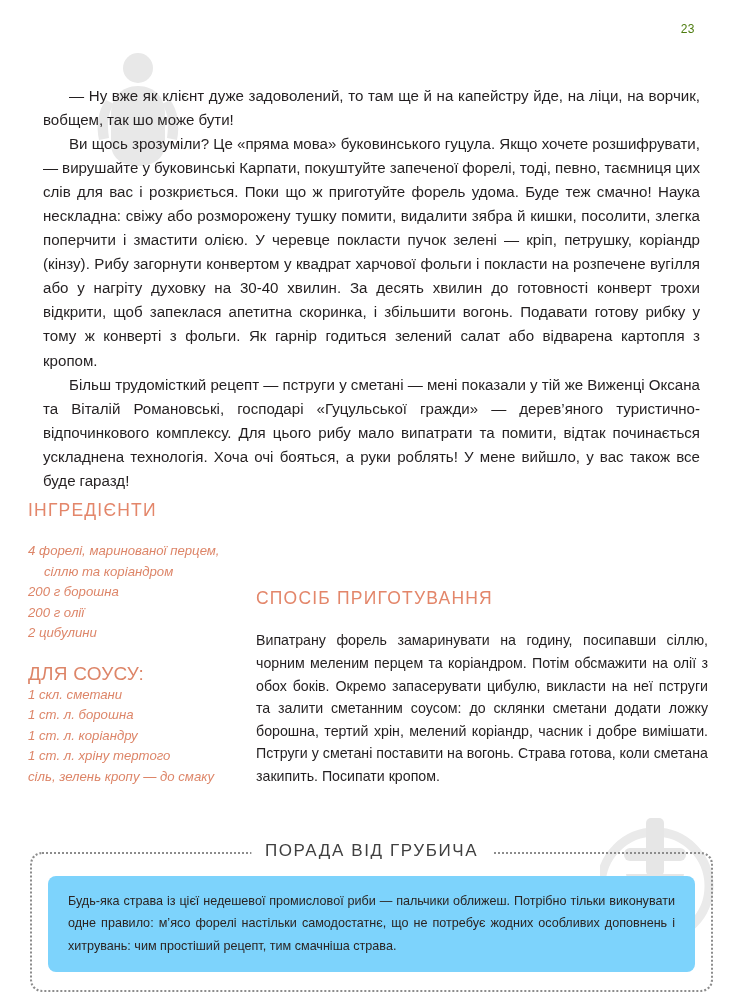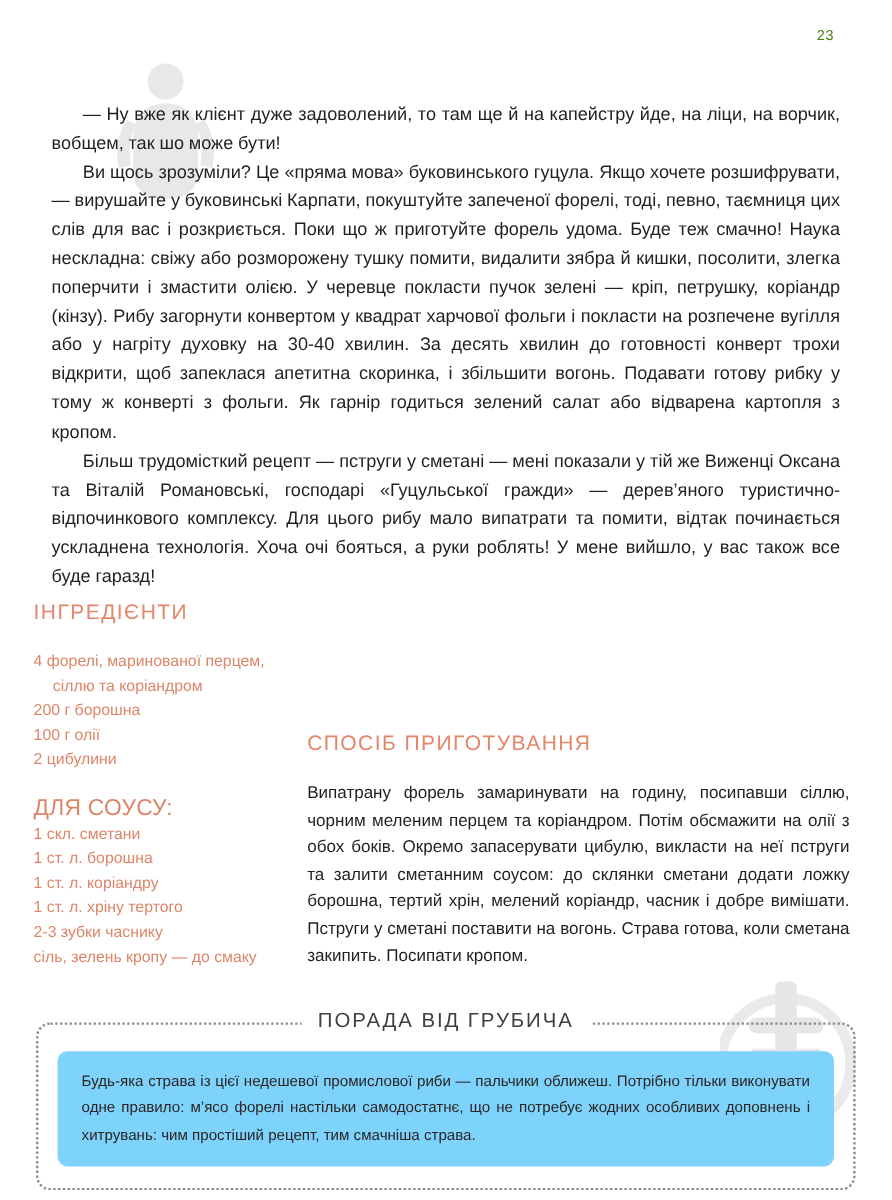--- a/index.html
+++ b/index.html
@@ -90,20 +90,21 @@
     margin: 0;
     padding: 0;
     list-style: none;
     color: #dd8568;
     font-size: 13.2px;
     line-height: 20.6px;
   }
   .ing-list li {
     padding-left: 16px;
     text-indent: -16px;
+    font-style: italic;
   }
   .ing-gap { height: 20px; }
   .ing-sub {
     color: #dd8568;
     font-size: 19px;
     line-height: 20.6px;
     letter-spacing: 0.2px;
   }
 
   .method-text {
@@ -191,31 +192,30 @@
   </div>
 
   <div class="recipe">
     <div class="recipe-cols">
 
       <div class="col-ingredients">
         <h2 class="sec-heading">ІНГРЕДІЄНТИ</h2>
         <ul class="ing-list">
           <li>4 форелі, маринованої перцем, сіллю та коріандром</li>
           <li>200 г борошна</li>
-          <li>100 г олії</li>
+          <li>200 г олії</li>
           <li>2 цибулини</li>
         </ul>
         <div class="ing-gap"></div>
         <div class="ing-sub">ДЛЯ СОУСУ:</div>
         <ul class="ing-list">
           <li>1 скл. сметани</li>
           <li>1 ст. л. борошна</li>
           <li>1 ст. л. коріандру</li>
           <li>1 ст. л. хріну тертого</li>
-          <li>2-3 зубки часнику</li>
           <li>сіль, зелень кропу — до смаку</li>
         </ul>
       </div>
 
       <div class="col-method">
         <h2 class="sec-heading">СПОСІБ ПРИГОТУВАННЯ</h2>
         <p class="method-text">Випатрану форель замаринувати на годину, посипавши сіллю, чорним меленим перцем та коріандром. Потім обсмажити на олії з обох боків. Окремо запасерувати цибулю, викласти на неї пструги та залити сметанним соусом: до склянки сметани додати ложку борошна, тертий хрін, мелений коріандр, часник і добре вимішати. Пструги у сметані поставити на вогонь. Страва готова, коли сметана закипить. Посипати кропом.</p>
       </div>
 
     </div>

